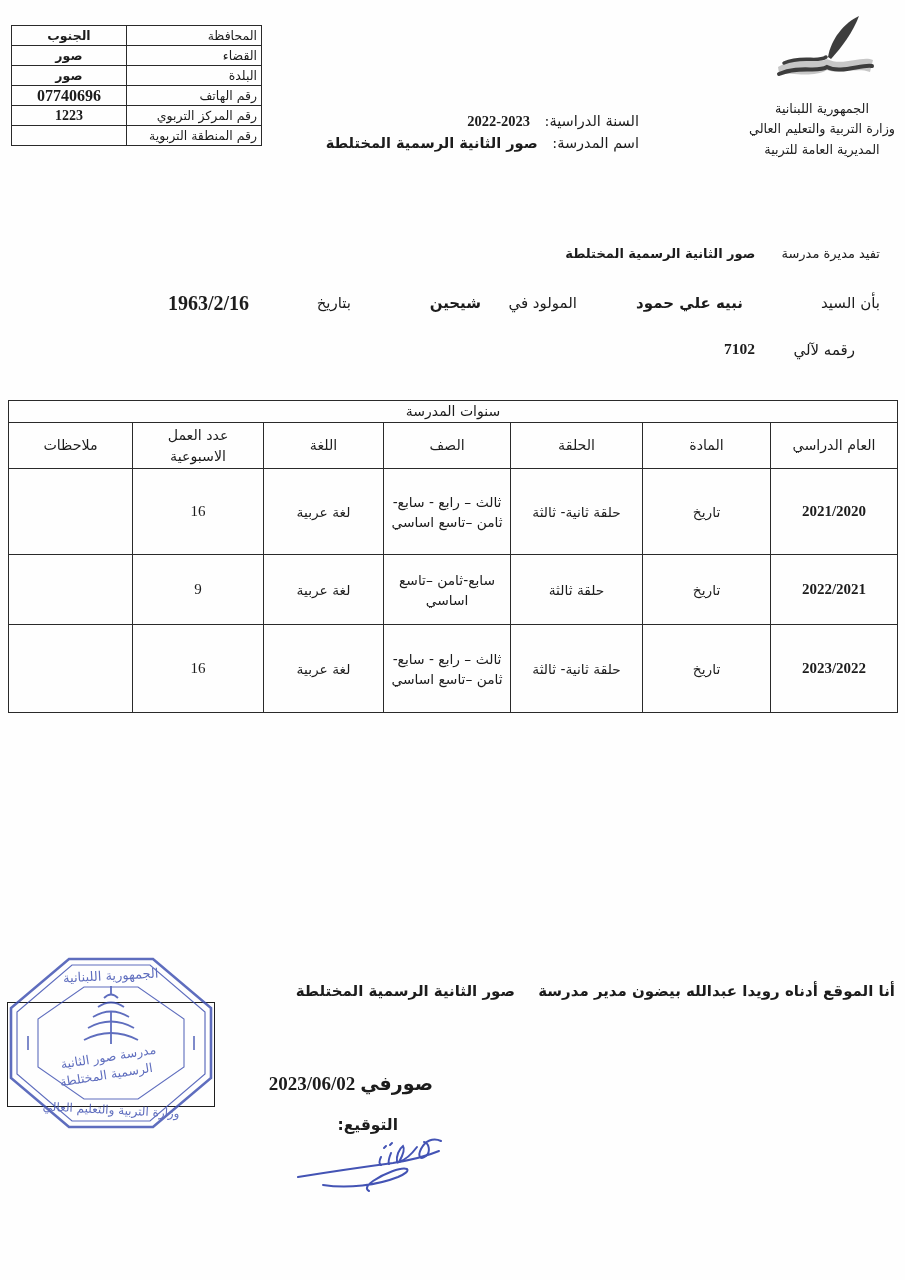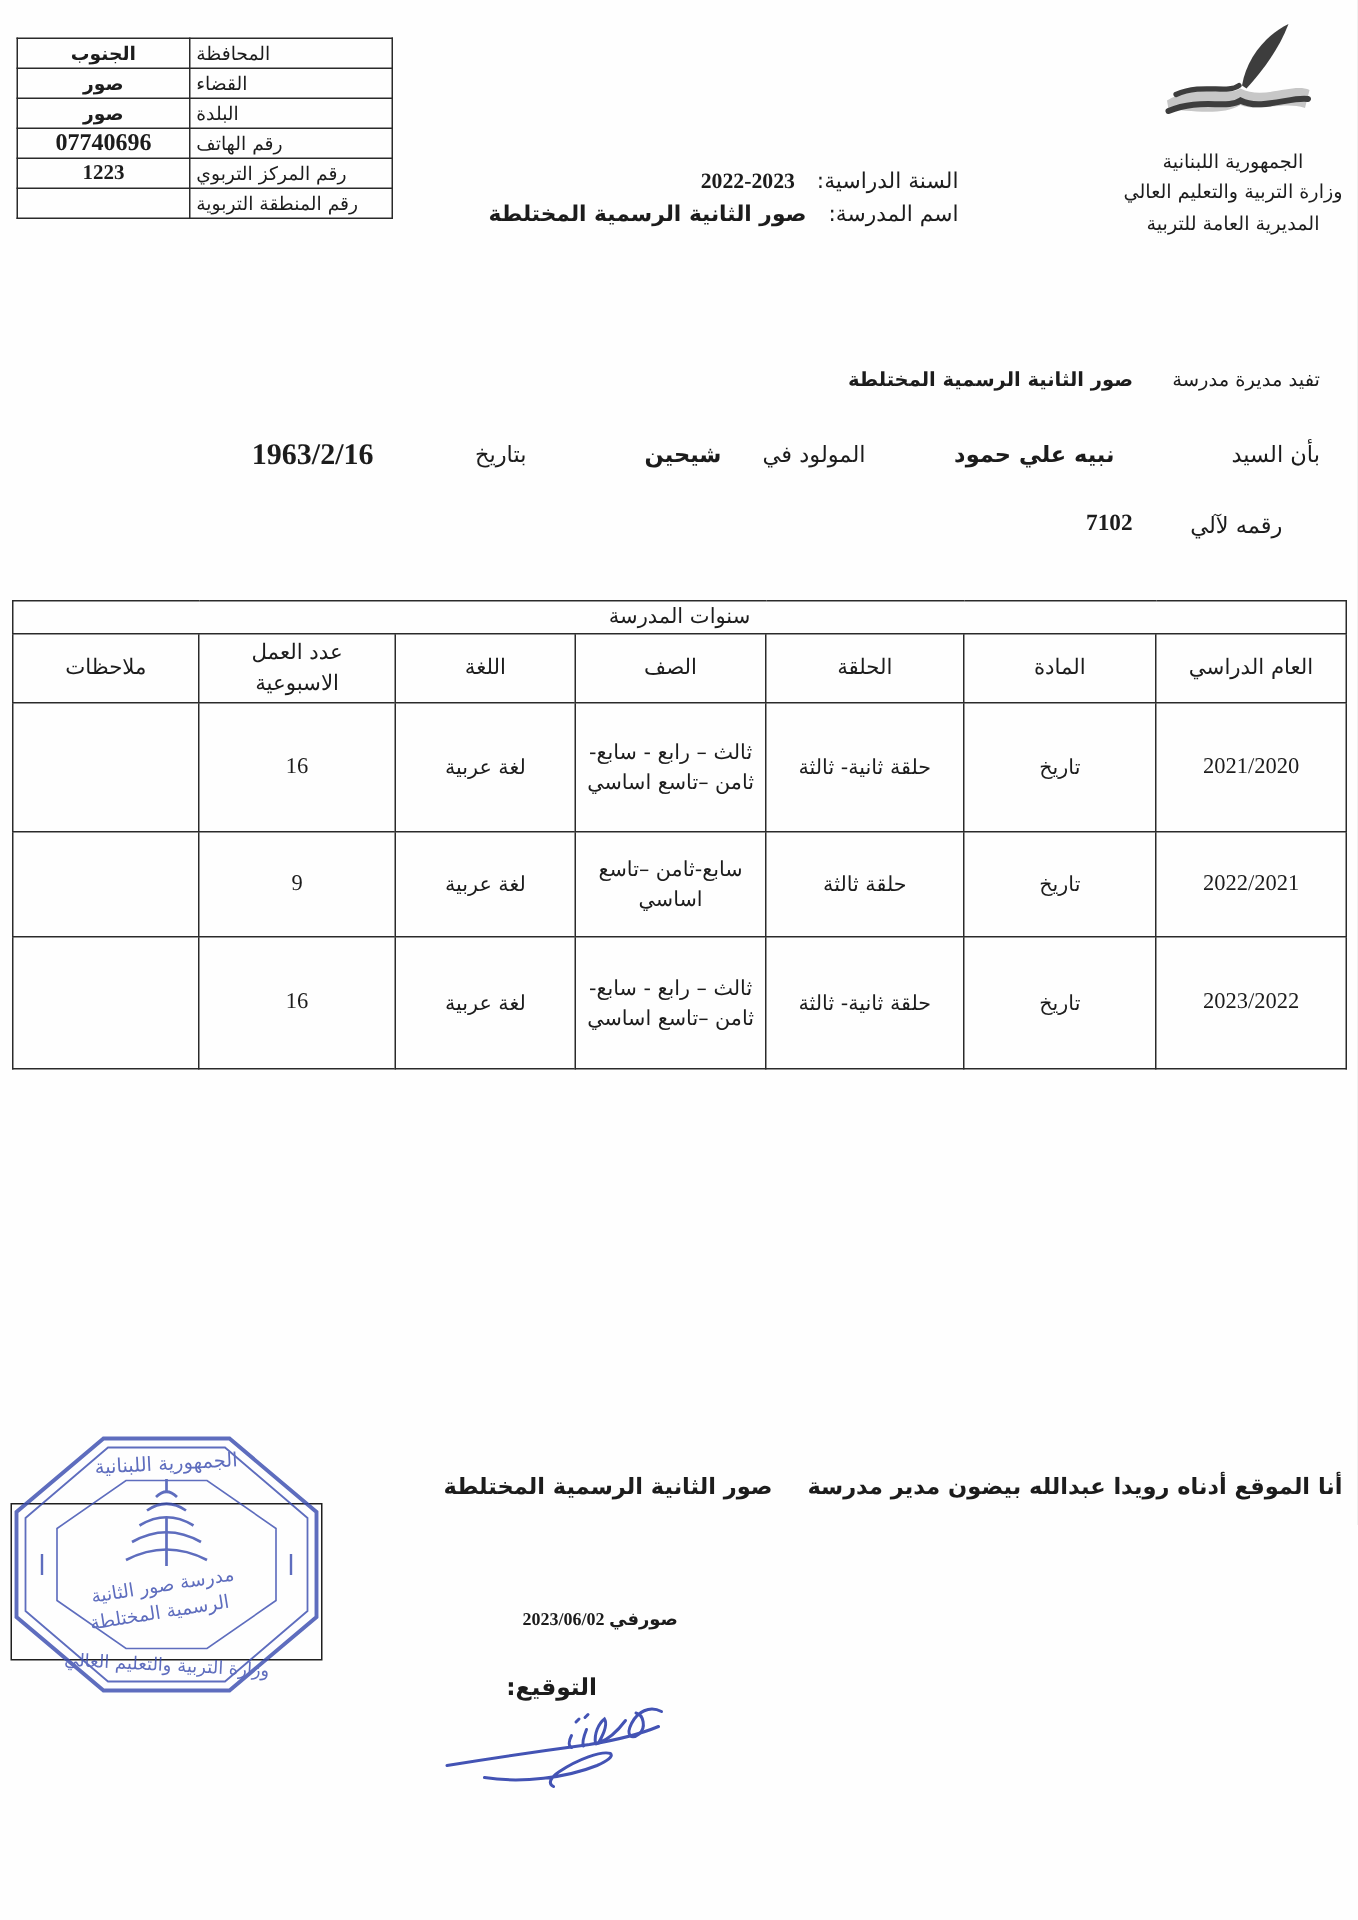--- a/index.html
+++ b/index.html
@@ -14,21 +14,21 @@
 
   
   .info-table {
     position:absolute; left:11px; top:25px; width:251px;
     border-collapse:collapse; direction:rtl;
   }
   .info-table td {
     border:1.5px solid #2a2a2a; height:20px;
     font-size:12.5px; vertical-align:middle; padding:0 4px;
   }
-  .info-table td.lbl { width:152px; text-align:left; }
+  .info-table td.lbl { width:152px; text-align:right; }
   .info-table td.val { width:124px; text-align:center; font-weight:bold; }
   .info-table tr.phone td.val { font-size:16px; font-family:"Liberation Serif","DejaVu Sans",serif; }
   .info-table tr.center-num td.val { font-size:14px; font-family:"Liberation Serif","DejaVu Sans",serif; }
 
   
   .doc-title {
     position:absolute; left:300px; top:62px; width:380px;
     text-align:center; font-size:17.5px; font-weight:bold;
   }
   .meta-line { position:absolute; right:266px; font-size:14.5px; white-space:nowrap; }
@@ -53,28 +53,28 @@
   .contract-table {
     position:absolute; left:8px; top:400px; width:889px;
     border-collapse:collapse; table-layout:fixed; direction:rtl;
   }
   .contract-table td, .contract-table th {
     border:1.6px solid #2a2a2a; text-align:center; vertical-align:middle;
     font-size:13.8px; font-weight:normal; padding:2px 6px; line-height:1.45;
   }
   .contract-table tr.cap td { height:22px; font-size:14px; padding:0; }
   .contract-table tr.hdr th { height:46px; font-size:14.2px; }
-  .contract-table td.year { font-weight:normal; font-size:15px; font-family:"Liberation Serif","DejaVu Sans",serif; }
+  .contract-table td.year { font-weight:bold; font-size:15px; font-family:"Liberation Serif","DejaVu Sans",serif; }
   .contract-table td.hrs { font-size:15px; font-family:"Liberation Serif","DejaVu Sans",serif;margin-left:40px; }
   .r1 td { height:86px; } .r2 td { height:70px; } .r3 td { height:88px; }
 
   
   .sign-stm { position:absolute; top:982px; right:10px; font-size:15px; font-weight:bold; white-space:nowrap; }
   .sign-stm .school { margin-right:18px; }
-  .date-line { position:absolute; top:1072px; right:453px; font-size:12px; font-weight:bold; white-space:nowrap; }
+  .date-line { position:absolute; top:1072px; right:472px; font-size:19px; font-weight:bold; white-space:nowrap; }
   .sig-label { position:absolute; top:1116px; right:507px; font-size:15.5px; font-weight:bold; }
   .sig-wrap { position:absolute; left:293px; top:1133px; width:155px; height:62px; }
 
   .stamp-box {
     position:absolute; left:7px; top:1002px; width:208px; height:105px;
     border:1.8px solid #1f1f1f;
   }
   .stamp-wrap { position:absolute; left:8px; top:956px; width:206px; height:175px; opacity:.82; }
 </style>
 </head>

